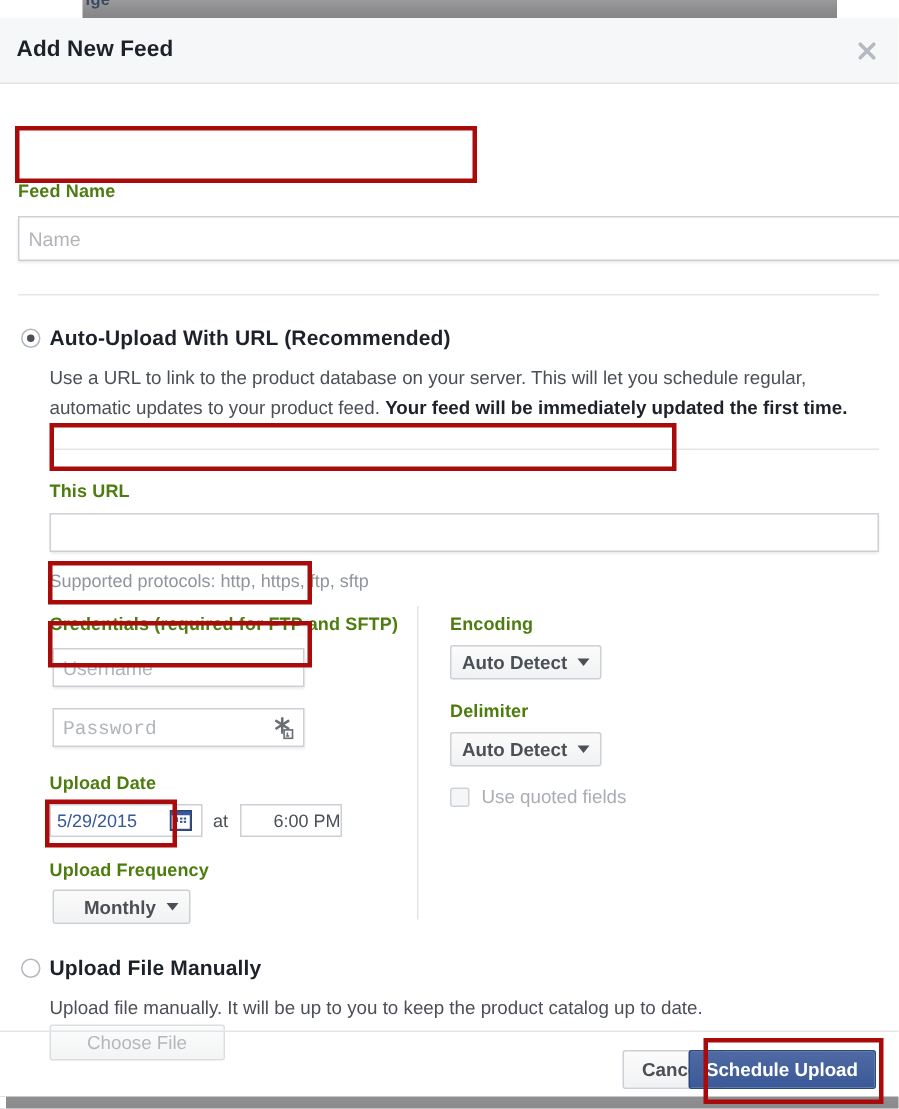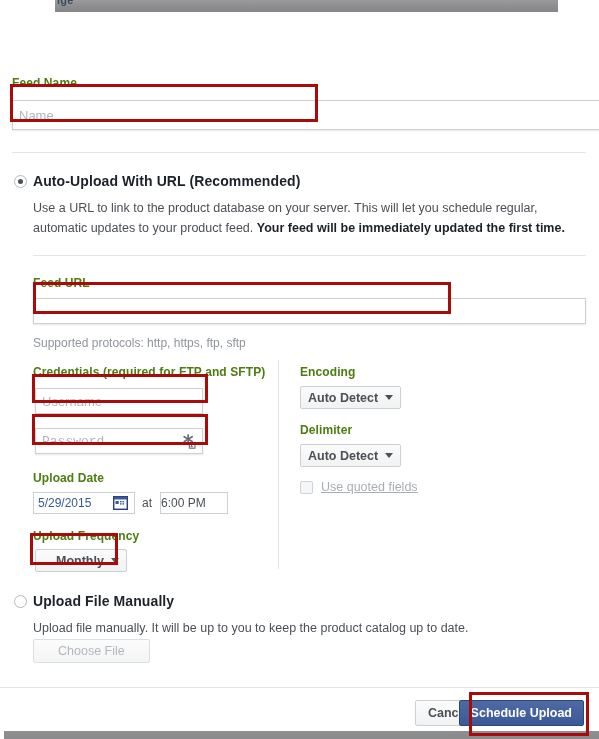--- a/index.html
+++ b/index.html
@@ -270,21 +270,21 @@
     color: #4b4f56;
   }
   #time-input {
     position: absolute;
     left: 160px;
     top: 480px;
     width: 68px;
     height: 22px;
     font-size: 12px;
     color: #4b4f56;
-    text-align: left;
+    text-align: right;
     padding: 0;
     box-shadow: none;
   }
 
   #upload-frequency-label { position: absolute; left: 33px; top: 517px; }
   #frequency-select {
     position: absolute;
     left: 35px;
     top: 537px;
     height: 23px;
@@ -333,21 +333,20 @@
     box-sizing: border-box;
     border: 1px solid #cfd3d8;
     background: #f5f6f7;
     border-radius: 2px;
     cursor: pointer;
   }
   #quoted-fields-label {
     margin-left: 8px;
     font-size: 12.5px;
     color: #aaaeb3;
-    text-decoration: underline;
   }
 
   
   #radio-manual { left: 14px; top: 583px; }
   #radio-manual-title { left: 33px; top: 581px; }
   #radio-manual-desc { left: 33px; top: 606px; width: 552px; }
   #choose-file-button {
     position: absolute;
     left: 33px;
     top: 627px;
@@ -414,35 +413,43 @@
 </style>
 </head>
 <body>
 
 <div id="page-backdrop">
   <span id="backdrop-fragment">ige</span>
 </div>
 
 <div id="modal">
 
+  <div id="modal-header">
+    <div id="modal-title">Add New Feed</div>
+    <div id="close-button">
+      <svg width="24" height="24" viewBox="0 0 24 24" aria-hidden="true">
+        <path d="M7.5 7.5 L16.5 16.5 M16.5 7.5 L7.5 16.5" stroke="#b5b9c0" stroke-width="2.4" stroke-linecap="round"></path>
+      </svg>
+    </div>
+  </div>
 
   <div id="modal-body">
 
     <div class="field-label" id="feed-name-label">Feed Name</div>
     <input class="text-input" id="feed-name-input" type="text" placeholder="Name" style="">
 
     <div id="sep-1"></div>
 
     <div class="radio-dot checked" id="radio-auto"></div>
     <div class="radio-title" id="radio-auto-title">Auto-Upload With URL (Recommended)</div>
     <div class="radio-desc" id="radio-auto-desc"><span>Use a URL to link to the product database on your server. This will let you schedule regular, automatic updates to your product feed. </span><b>Your feed will be immediately updated the first time.</b></div>
 
     <div id="sep-2"></div>
 
-    <div class="field-label" id="feed-url-label">Feed URL</div>
+    <div class="field-label" id="feed-url-label">This URL</div>
     <input class="text-input" id="feed-url-input" type="text" placeholder="" style="">
     <div id="feed-url-help">Supported protocols: http, https, ftp, sftp</div>
 
     <div id="col-divider"></div>
 
     <div class="field-label" id="credentials-label">Credentials (required for FTP and SFTP)</div>
     <input class="text-input" id="username-input" type="text" placeholder="Username" style="">
     <div id="password-wrap">
       <input class="text-input" id="password-input" type="text" placeholder="Password" style="">
       <span id="password-key-icon">

